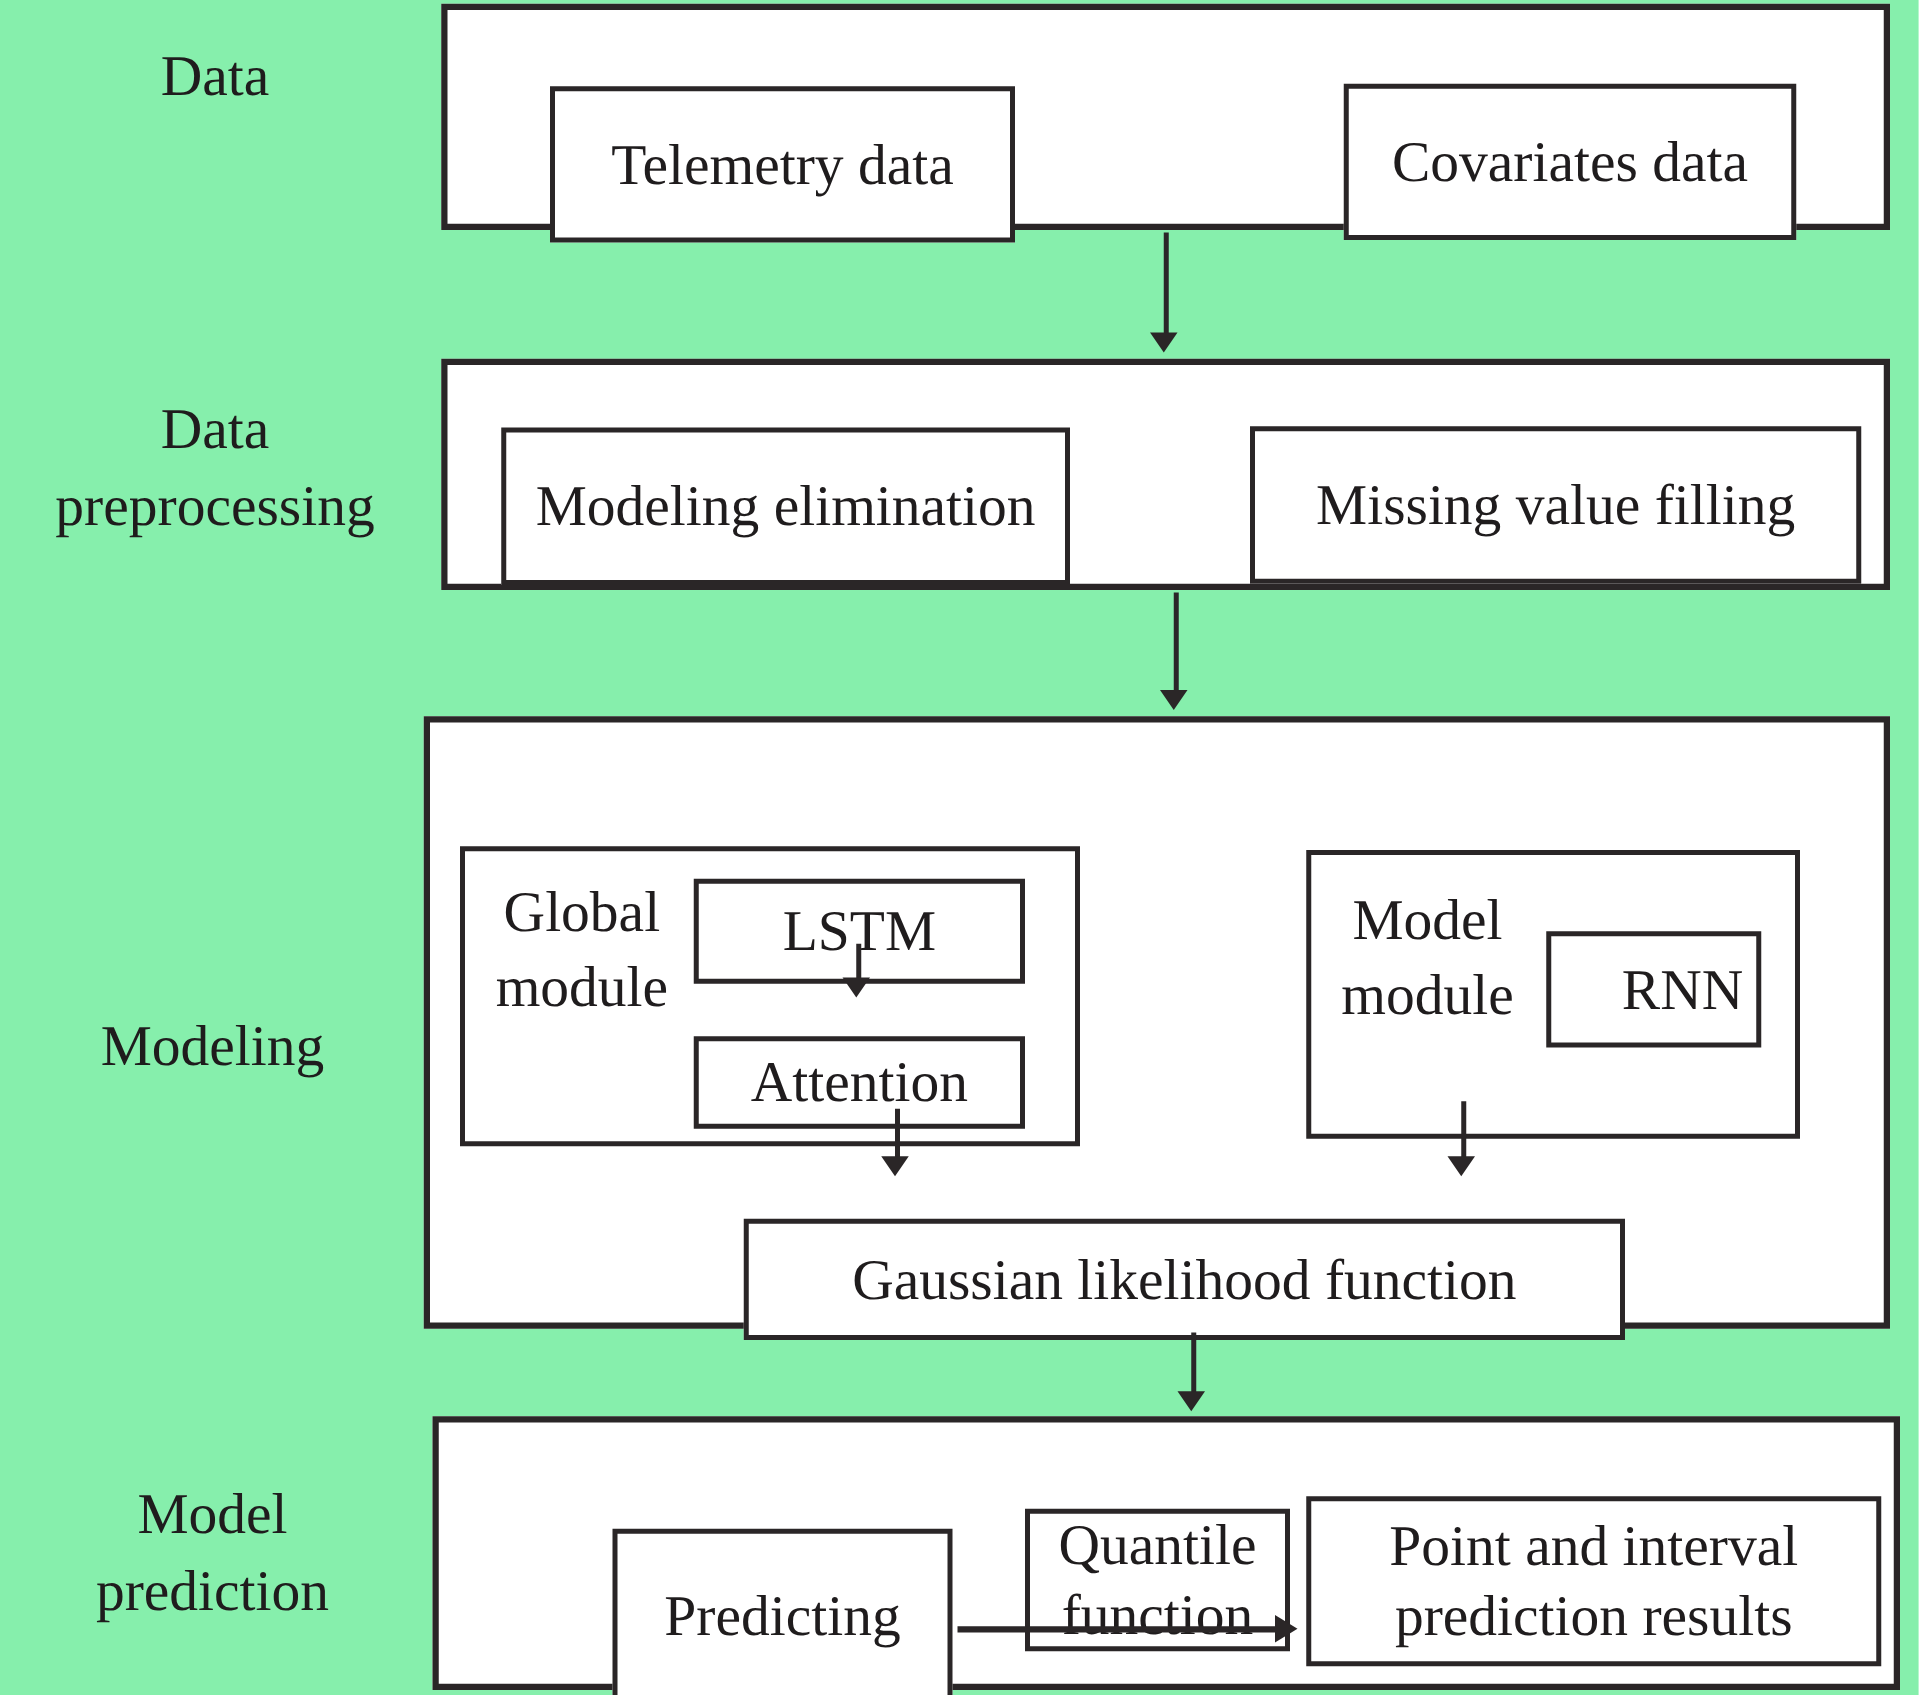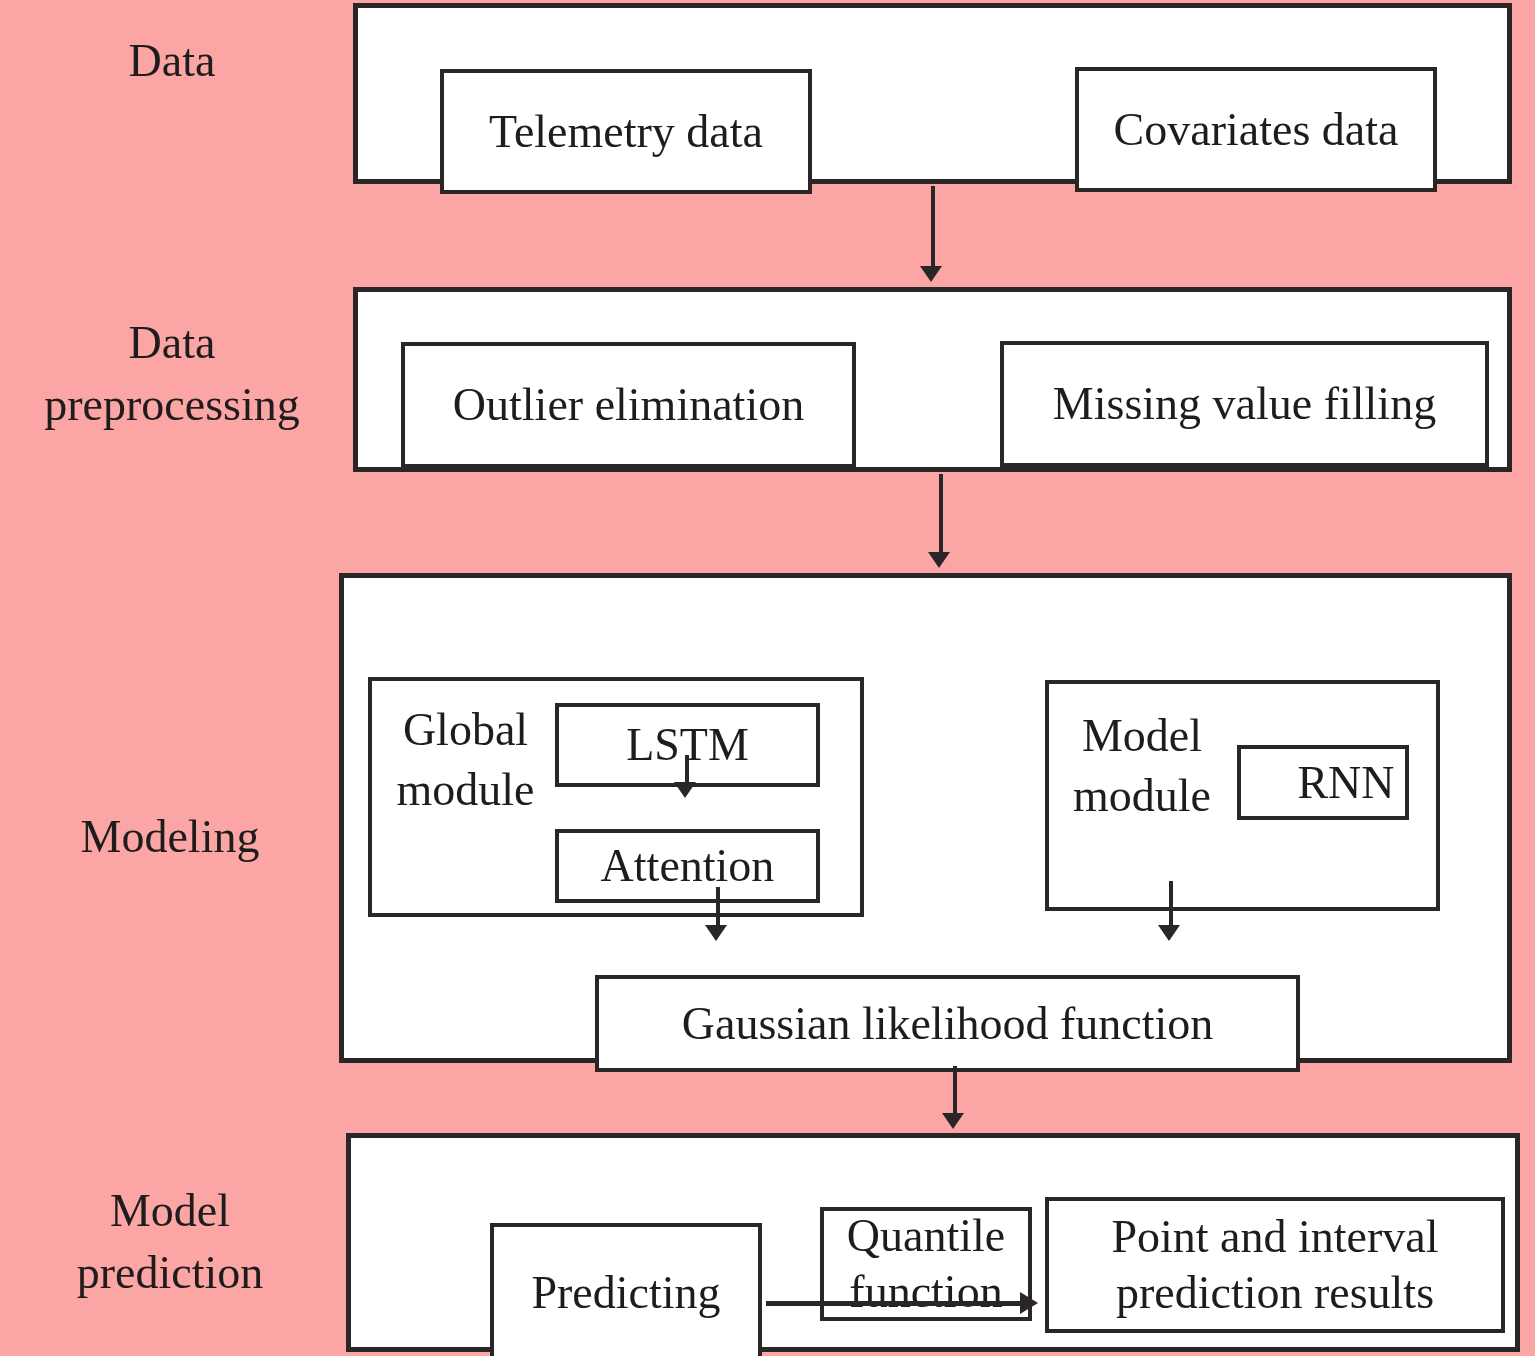--- a/index.html
+++ b/index.html
@@ -1,19 +1,19 @@
 <!DOCTYPE html>
 <html><head>
 <meta charset="utf-8">
 <style>
   html,body{margin:0;padding:0;background:#ffffff;}
   .canvas{
     position:relative;
     width:1535px;height:1356px;
-    background:#fca5a5;
+    background:#86efac;
     font-family:"Liberation Serif","DejaVu Serif",serif;
     color:#1f1c1d;
     text-decoration:underline;
   }
   .container{
     position:absolute;
     border:5px solid #2a2627;
     box-sizing:border-box;
     background:#ffffff;
   }
@@ -100,21 +100,21 @@
   </div>
   <div class="box" style="left:1075px;top:35px;width:362px;height:125px;">
     <span>Covariates data</span>
   </div>
 
   <div class="vline" style="left:931px;top:186px;height:82px;"></div>
   <div class="arrow-down" style="left:920px;top:266px;"></div>
 
   <div class="container" style="left:353px;top:287px;width:1159px;height:185px;"></div>
   <div class="box" style="left:401px;top:310px;width:455px;height:126px;">
-    <span>Outlier elimination</span>
+    <span>Modeling elimination</span>
   </div>
   <div class="box" style="left:1000px;top:309px;width:489px;height:126px;">
     <span>Missing value filling</span>
   </div>
 
   <div class="vline" style="left:939px;top:474px;height:80px;"></div>
   <div class="arrow-down" style="left:928px;top:552px;"></div>
 
   <div class="container" style="left:339px;top:573px;width:1173px;height:490px;"></div>
 
@@ -130,21 +130,21 @@
   <div class="arrow-down" style="left:674px;top:782px;"></div>
   <div class="box" style="left:555px;top:797px;width:265px;height:74px;">
     <span>Attention</span>
   </div>
 
   <div class="box" style="left:1045px;top:648px;width:395px;height:231px;"></div>
   <div class="module-label" style="left:1058px;top:706px;width:168px;">
     <div>Model</div>
     <div>module</div>
   </div>
-  <div class="box" style="left:1237px;top:713px;width:172px;height:75px;padding-left:46px;">
+  <div class="box" style="left:1237px;top:713px;width:172px;height:93px;padding-left:46px;">
     <span>RNN</span>
   </div>
 
   <div class="vline" style="left:716px;top:887px;height:40px;"></div>
   <div class="arrow-down" style="left:705px;top:925px;"></div>
   <div class="vline" style="left:1169px;top:881px;height:46px;"></div>
   <div class="arrow-down" style="left:1158px;top:925px;"></div>
 
   <div class="box" style="left:595px;top:943px;width:705px;height:97px;">
     <span>Gaussian likelihood function</span>

